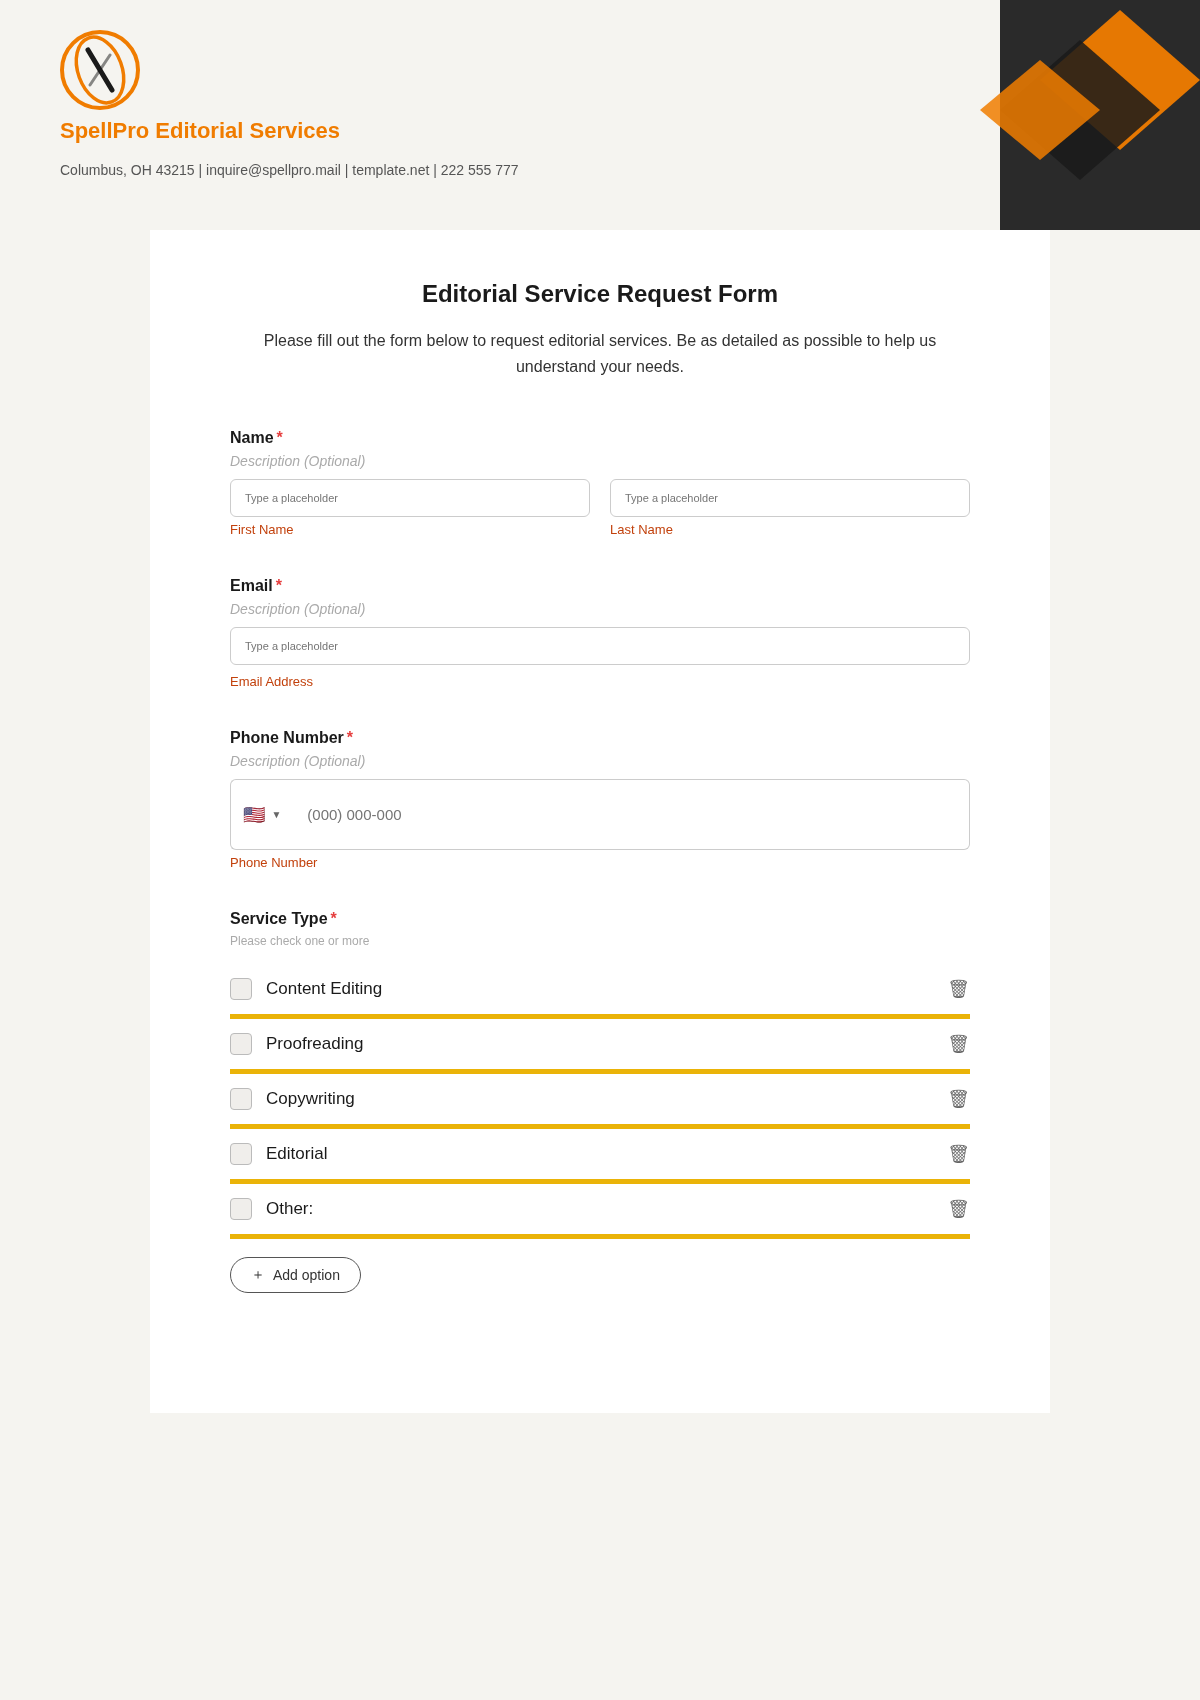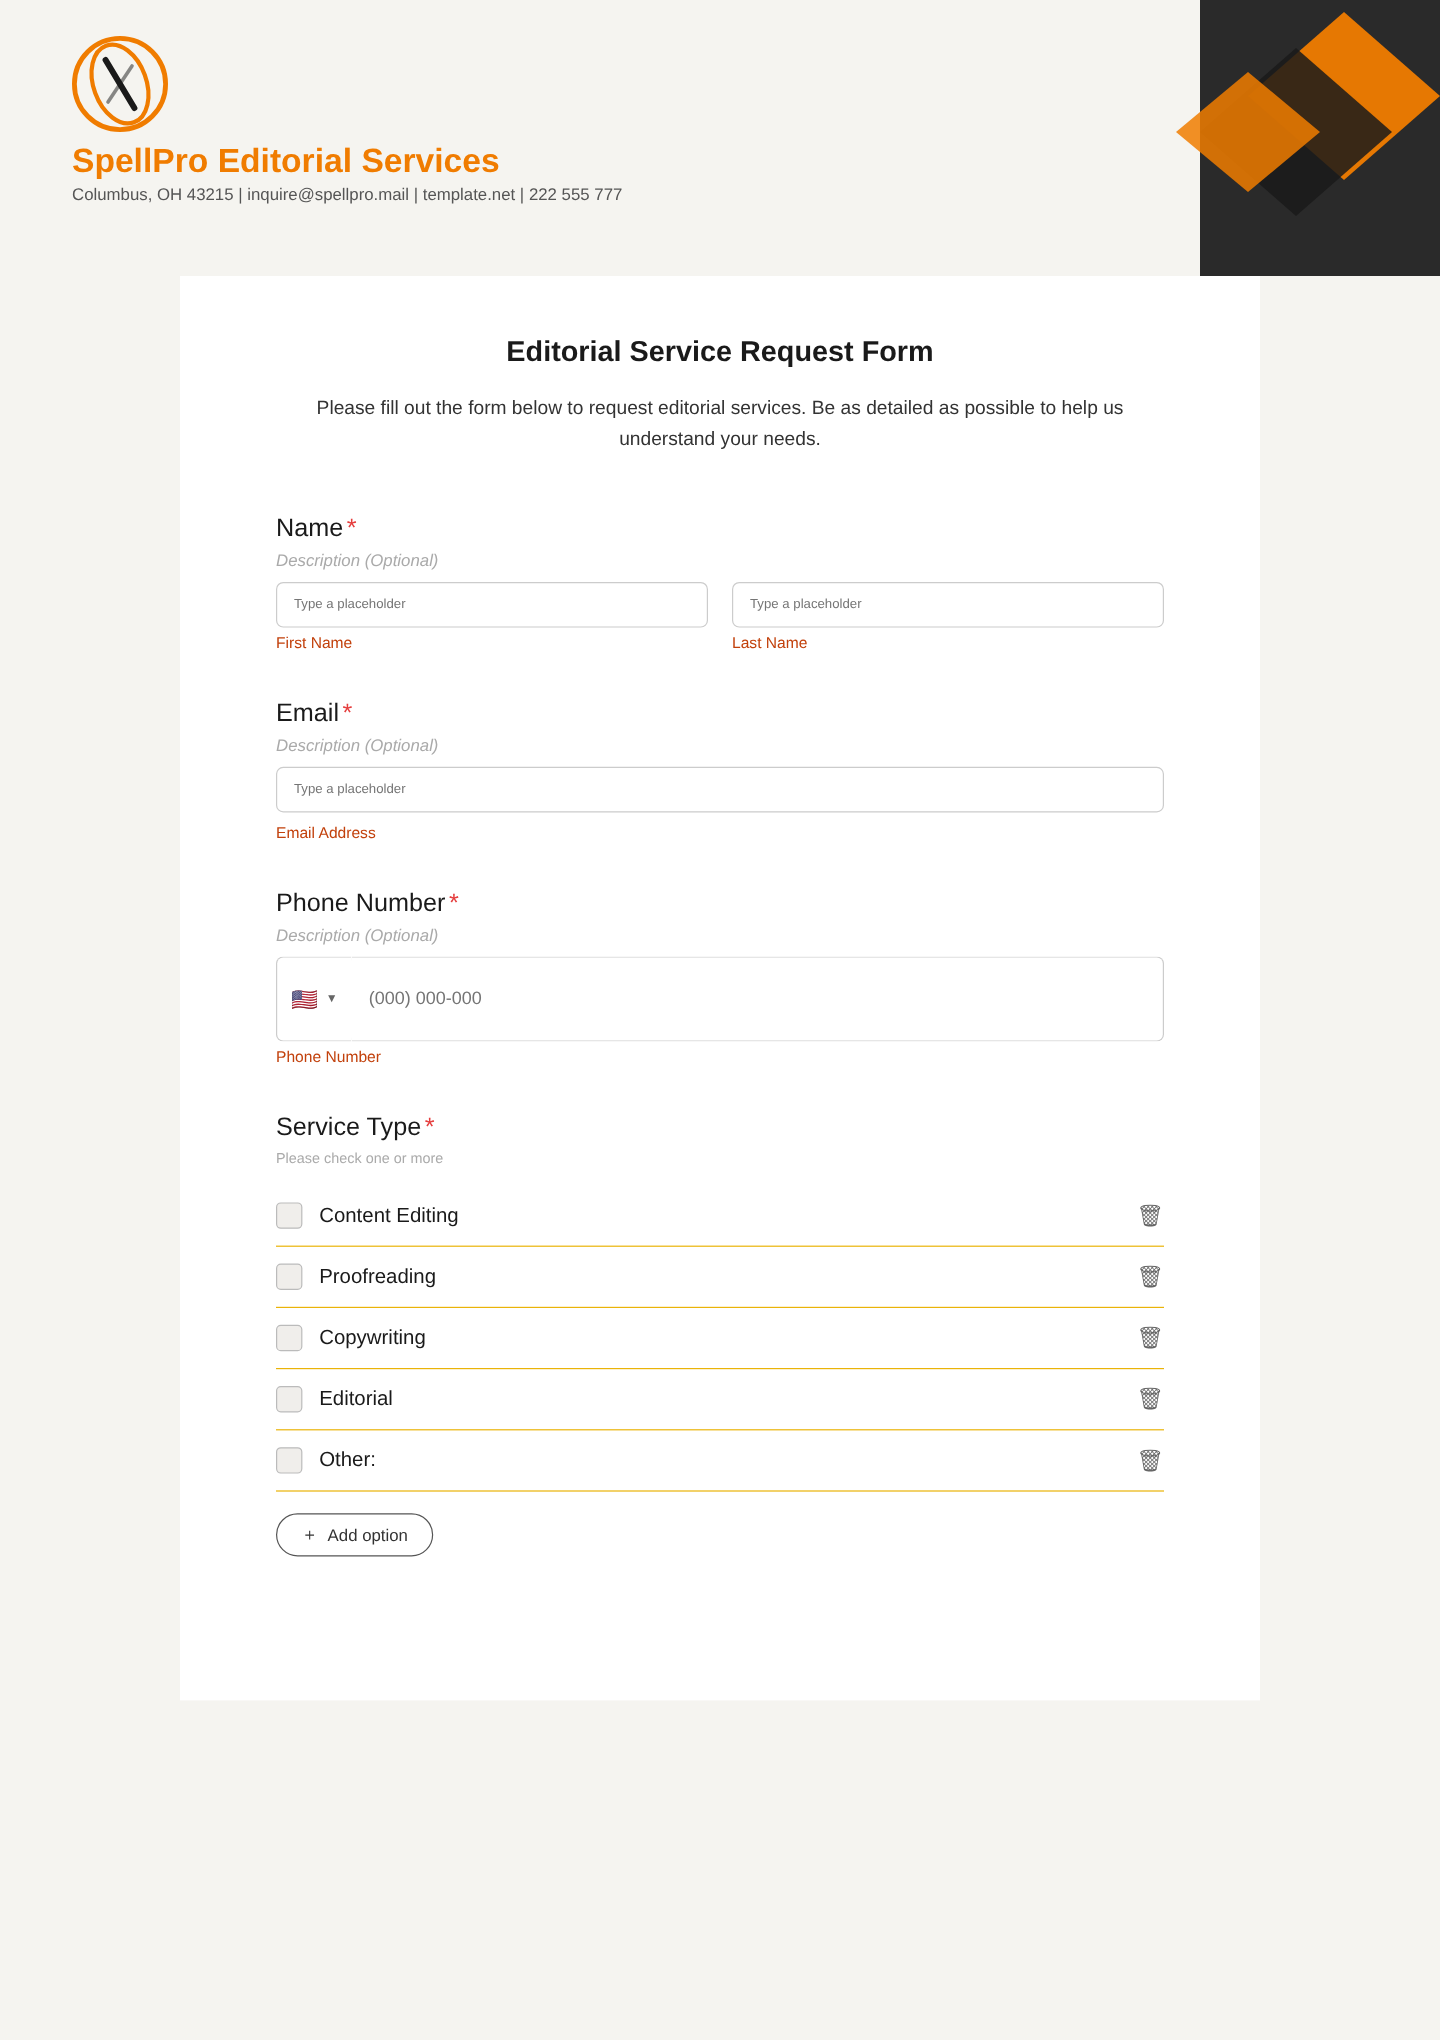--- a/index.html
+++ b/index.html
@@ -25,23 +25,23 @@
       z-index: 2;
       position: relative;
     }
     .logo-icon {
       width: 80px;
       height: 80px;
       margin-bottom: 8px;
     }
     .brand-name {
       color: #f07c00;
-      font-size: 28px;
+      font-size: 22px;
       font-weight: 800;
-      margin-bottom: 4px;
+      margin-bottom: 18px;
     }
     .brand-contact {
       color: #555;
       font-size: 14px;
     }
 
     
     .header-deco {
       position: absolute;
       top: 0;
@@ -77,22 +77,22 @@
       margin-left: auto;
       margin-right: auto;
     }
 
     
     .form-section {
       margin-bottom: 40px;
     }
 
     .field-label {
-      font-size: 21px;
-      font-weight: 400;
+      font-size: 16px;
+      font-weight: 700;
       color: #1a1a1a;
       margin-bottom: 6px;
     }
 
     .required-star {
       color: #e53e3e;
       margin-left: 3px;
     }
 
     .field-description {
@@ -183,21 +183,21 @@
       display: flex;
       flex-direction: column;
       gap: 0;
     }
 
     .checkbox-item {
       display: flex;
       align-items: center;
       justify-content: space-between;
       padding: 14px 0;
-      border-bottom: 1px solid #eab308;
+      border-bottom: 5px solid #eab308;
     }
 
     .checkbox-left {
       display: flex;
       align-items: center;
       gap: 14px;
     }
 
     .checkbox-box {
       width: 22px;

